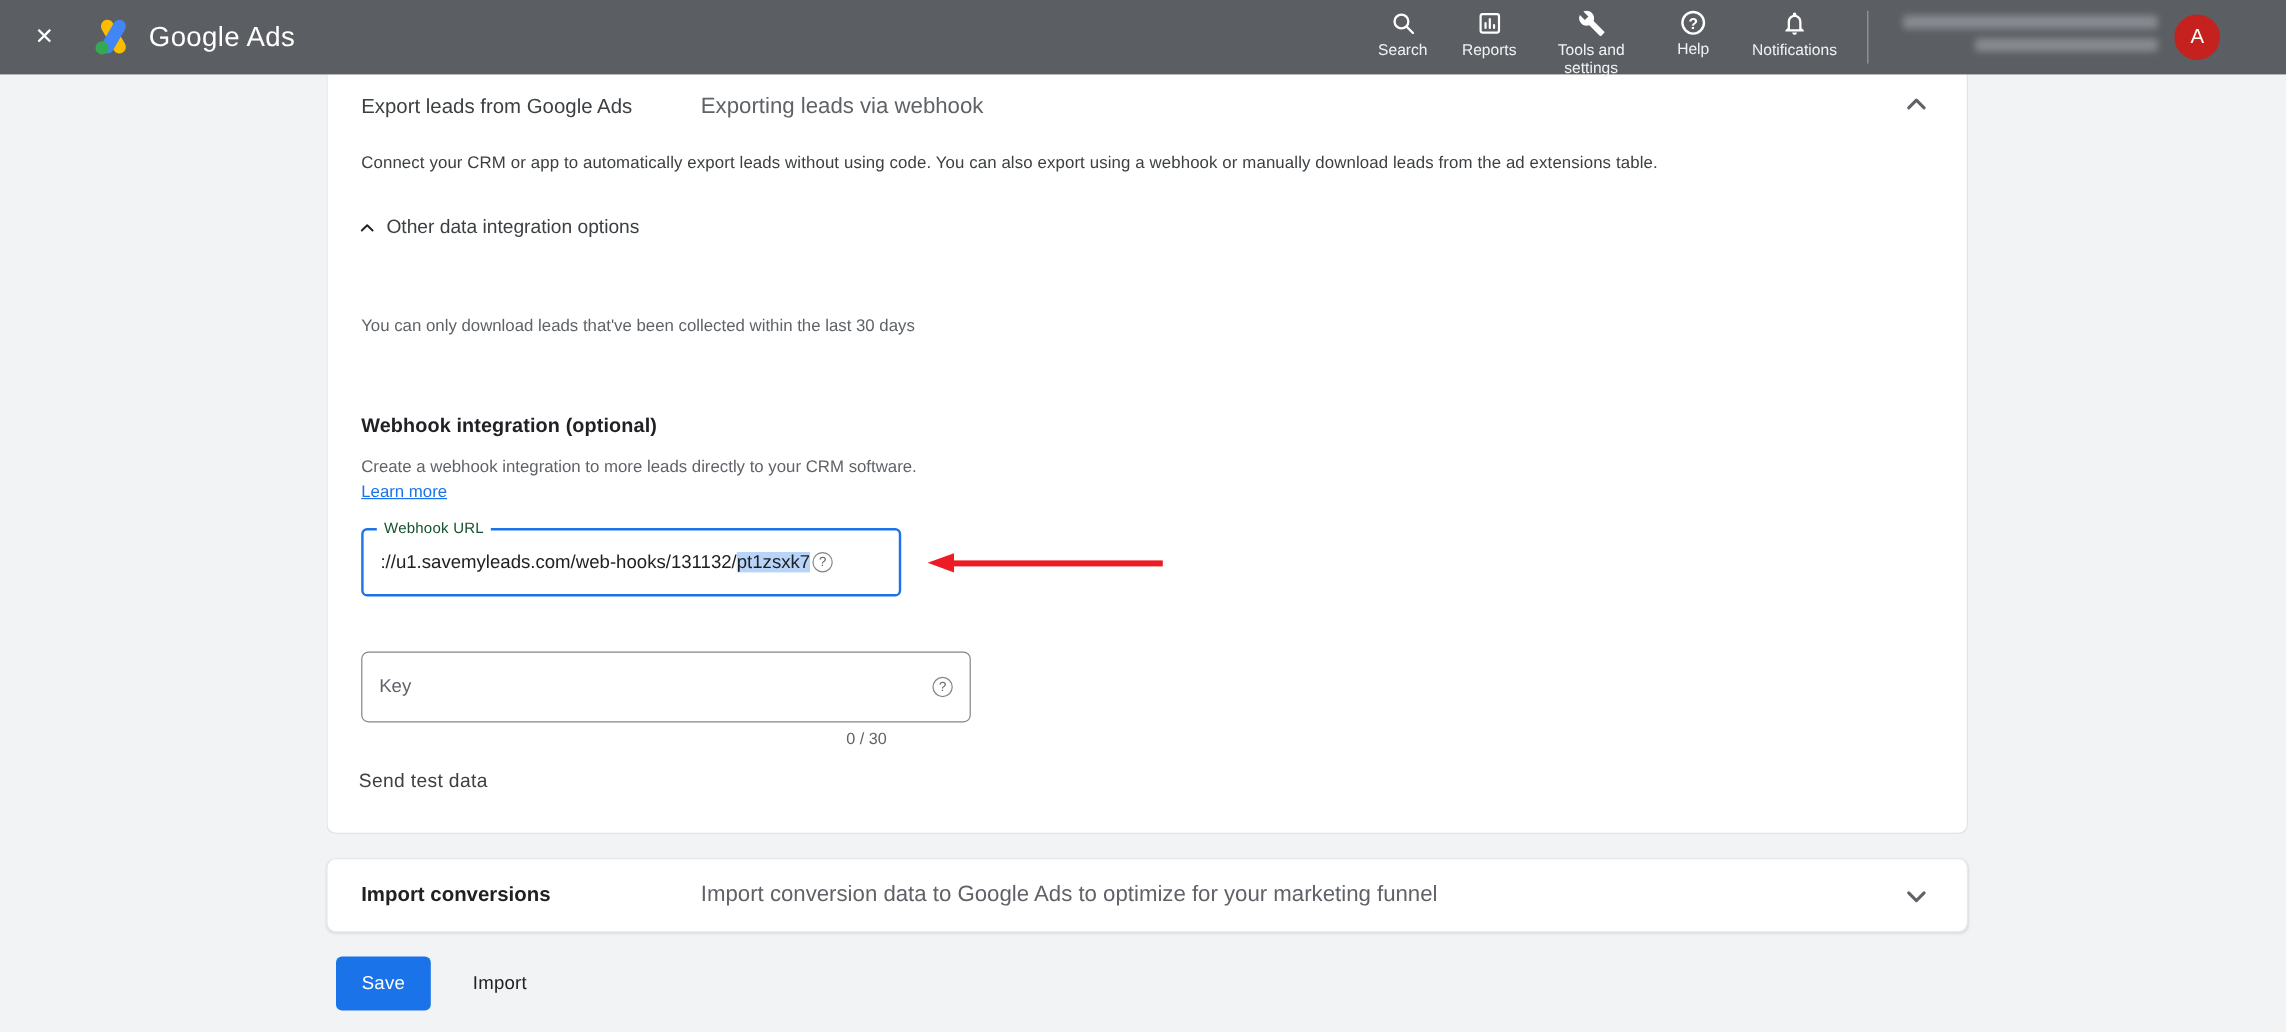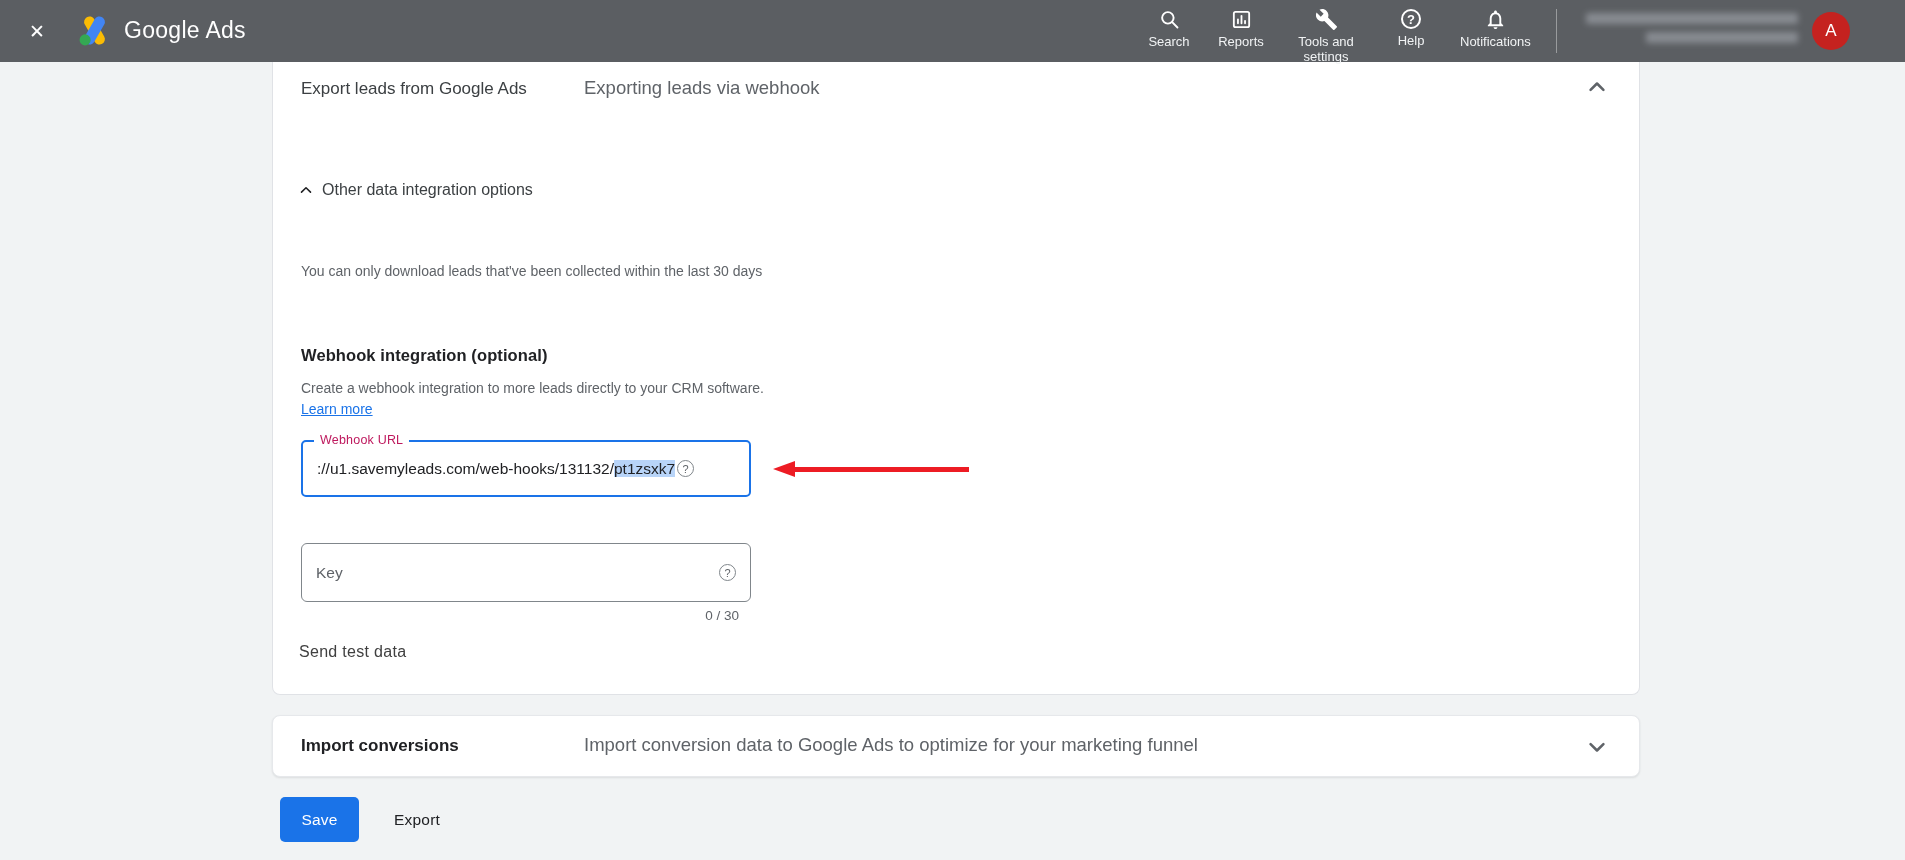--- a/index.html
+++ b/index.html
@@ -42,32 +42,32 @@
 
   .dl-heading { position:absolute; left:28px; top:167px; font-size:16.5px; font-weight:600; color:#202124; letter-spacing:.1px; }
   .dl-note { position:absolute; left:28px; top:199px; width:472px; font-size:14px; line-height:20px; color:#5f6368; }
 
   .wh-heading { position:absolute; left:28px; top:284px; font-size:16.5px; font-weight:600; color:#202124; letter-spacing:.1px; }
   .wh-desc { position:absolute; left:28px; top:316px; width:482px; font-size:14px; line-height:21px; color:#5f6368; }
   .learn-more { color:#1a73e8; text-decoration:underline; cursor:pointer; }
 
   .url-field { position:absolute; left:28px; top:378px; width:450px; height:57px; border:2px solid #1a73e8; border-radius:5px;
                background:#fff; display:flex; align-items:center; padding:0 14px; cursor:text; }
-  .url-label { position:absolute; top:-9px; left:11px; background:#fff; padding:0 6px; font-size:12.5px; color:#be185d; letter-spacing:.2px; }
+  .url-label { position:absolute; top:-9px; left:11px; background:#fff; padding:0 6px; font-size:12.5px; color:#14532d; letter-spacing:.2px; }
   .url-value { font-size:15.5px; color:#202124; white-space:nowrap; }
   .url-selected { background:#b8d4f8; }
   .field-help { width:17px; height:17px; flex:none; border:1.4px solid #80868b; border-radius:50%; color:#5f6368;
                 font-size:11px; display:flex; align-items:center; justify-content:center; margin-left:2px; cursor:pointer; background:none; font-family:inherit; }
 
   .red-arrow { position:absolute; left:500px; top:399px; width:196px; height:17px; }
   .red-arrow .shaft { position:absolute; left:16px; top:6px; width:180px; height:4.5px; background:#ed1c24; }
   .red-arrow .head { position:absolute; left:0; top:0; width:0; height:0;
                      border-top:8.5px solid transparent; border-bottom:8.5px solid transparent; border-right:22px solid #ed1c24; }
 
-  .key-field { position:absolute; left:28px; top:481px; width:450px; height:59px; border:1px solid #80868b; border-radius:6px;
+  .key-field { position:absolute; left:28px; top:481px; width:508px; height:59px; border:1px solid #80868b; border-radius:6px;
                background:#fff; display:flex; align-items:center; padding:0 14px;justify-content:center; }
   .key-input { flex:1; border:none; outline:none; font-size:15.5px; color:#202124; font-family:inherit; background:transparent; }
   .key-input::placeholder { color:#5f6368; opacity:1; }
   .key-counter { position:absolute; left:28px; top:546px; width:450px; text-align:right; padding-right:12px;
                  font-size:13.5px; color:#5f6368; }
   .send-test { position:absolute; left:26px; top:581px; background:none; border:none; font-family:inherit;
                font-size:16px; font-weight:500; letter-spacing:.3px; color:#404040; cursor:default; }
 
   
   .import-card { position:absolute; left:272px; top:715px; width:1368px; height:62px; background:#fff;
@@ -150,20 +150,21 @@
 
   <section class="main-card">
     <h2 class="card-title">Export leads from Google Ads</h2>
     <div class="card-subtitle">Exporting leads via webhook</div>
     <button class="collapse-btn">
       <svg viewBox="0 0 24 24">
         <path d="M6.5 14.5 L12 9 L17.5 14.5" fill="none" stroke="#5f6368" stroke-width="2.2" stroke-linecap="round" stroke-linejoin="round"></path>
       </svg>
     </button>
 
+    <p class="card-desc">Connect your CRM or app to automatically export leads without using code. You can also export using a webhook or manually download leads from the ad extensions table.</p>
 
     <button class="toggle-row">
       <svg width="18" height="18" viewBox="0 0 24 24">
         <path d="M6 14.8 L12 9 L18 14.8" fill="none" stroke="#202124" stroke-width="2.1" stroke-linecap="round" stroke-linejoin="round"></path>
       </svg>
       <span>Other data integration options</span>
     </button>
 
     <p class="dl-note">You can only download leads that've been collected within the last 30 days</p>
 
@@ -195,15 +196,15 @@
     <h3 class="ic-title">Import conversions</h3>
     <div class="ic-desc">Import conversion data to Google Ads to optimize for your marketing funnel</div>
     <button class="ic-chevron">
       <svg viewBox="0 0 24 24">
         <path d="M6.5 9.5 L12 15 L17.5 9.5" fill="none" stroke="#5f6368" stroke-width="2.2" stroke-linecap="round" stroke-linejoin="round"></path>
       </svg>
     </button>
   </section>
 
   <button class="save-btn">Save</button>
-  <button class="cancel-btn">Export</button>
+  <button class="cancel-btn">Import</button>
 
 </div>
 
 </body></html>

